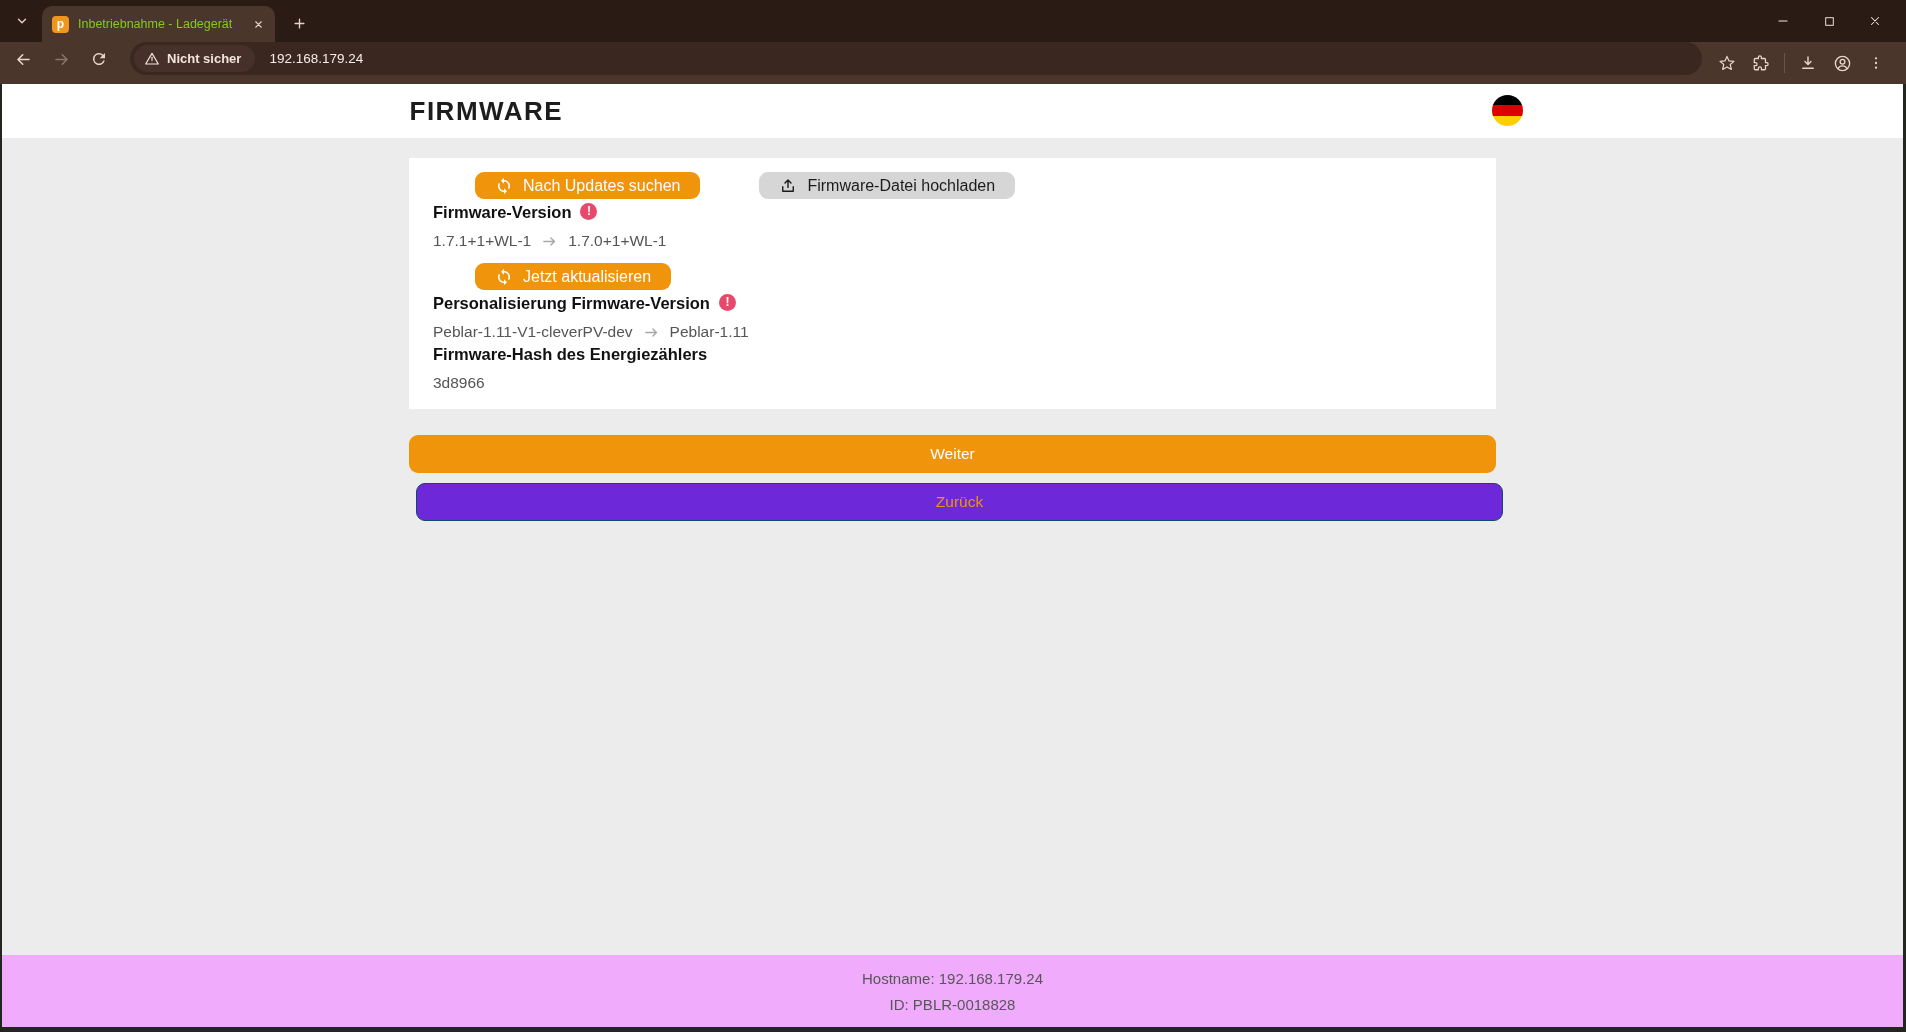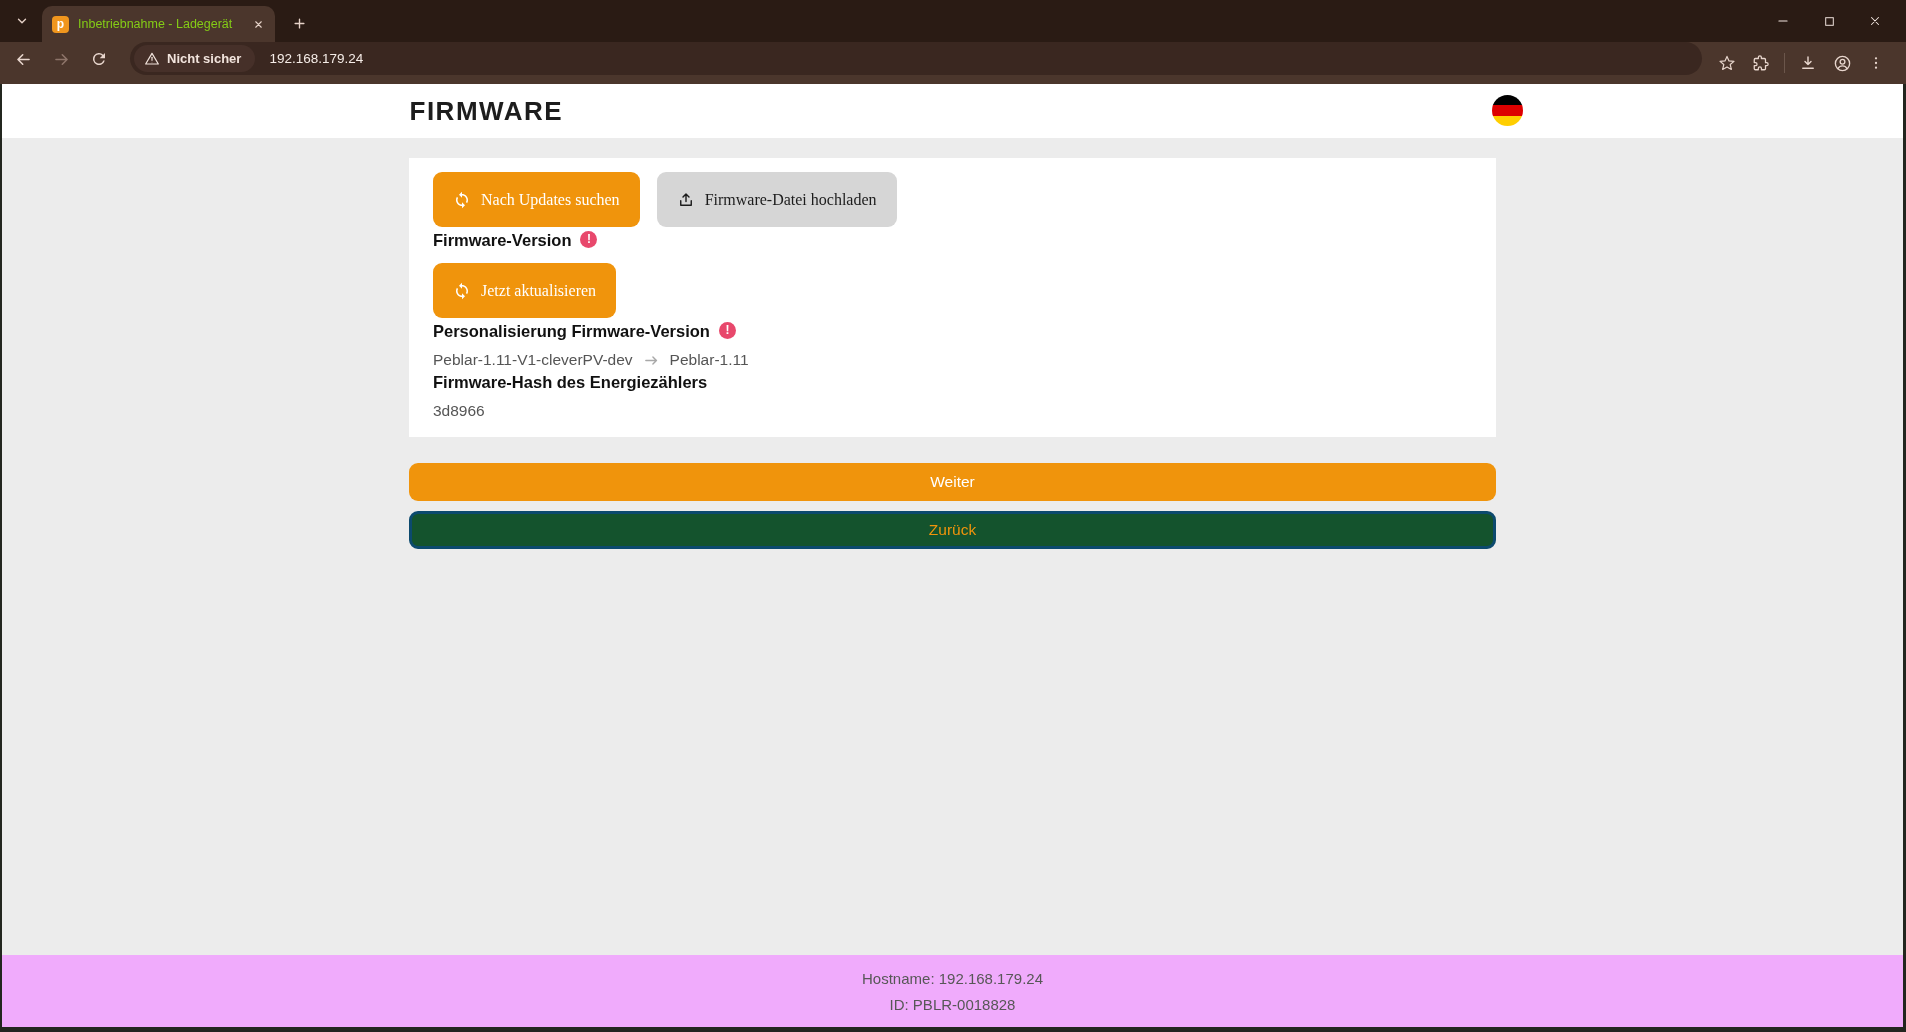--- a/index.html
+++ b/index.html
@@ -98,23 +98,24 @@
     position:absolute; right:0; top:11px; width:31px; height:31px; border-radius:50%;
     background:linear-gradient(180deg,#000 0 33.4%,#dd0000 33.4% 66.7%,#ffce00 66.7% 100%);
     cursor:pointer;
   }
 
   .content { width:1087px; margin:20px auto 0; }
   .card { background:#ffffff; padding:14px 24px 17px; }
 
   .btn-row { display:flex; gap:17px; }
   .btn {
-    height:55px; border:none; border-radius:9px; font-size:16px;
+    height:27px; border:none; border-radius:9px; font-size:16px;
     display:inline-flex; align-items:center; padding:0 20px; cursor:pointer;
-    font-family:Liberation Serif, serif;
+    font-family:Liberation Sans, sans-serif;
+    margin-left:42px;
   }
   .btn svg { margin-right:10px; }
   .btn-orange { background:#f0940c; color:#ffffff; }
   .btn-gray { background:#d6d6d6; color:#1c1c1c; }
 
   .section-label {
     margin-top:4px; font-size:16.5px; font-weight:bold; color:#111111;
     display:flex; align-items:flex-start;
   }
   .warn-badge {
@@ -129,21 +130,21 @@
   .version-row svg { color:#a8a8a8; }
   .update-btn-row { margin-top:13px; }
   .hash-value { margin-top:10px; font-size:15.5px; color:#555555; }
 
   .wide-btn {
     display:block; width:1087px; height:38px; margin-top:26px;
     border-radius:9px; font-size:15.5px; cursor:pointer; 
     font-family:"Liberation Sans", sans-serif;
   }
   .weiter { background:#f0940c; border:none; color:#ffffff; }
-  .zurueck { margin-top:10px; background:#14532d; border:3px solid #0c4a6e; color:#f0940c; }
+  .zurueck { margin-top:10px; background:#6d28d9; border:1px solid #0c4a6e; color:#f0940c;margin-left:7px; }
 
   .footer {
     position:absolute; left:0; right:0; bottom:0; height:72px;
     background:#f0abfc; text-align:center; padding-top:11px;
   }
   .footer div { font-size:15px; color:#575757; line-height:26px; }
 </style>
 </head>
 <body>
 
@@ -310,20 +311,29 @@
               </svg>
           </span>
           <span>Firmware-Datei hochladen</span>
         </button>
       </div>
 
       <div class="section-label">
         <span>Firmware-Version</span>
         <span class="warn-badge">!</span>
       </div>
+      <div class="version-row">
+        <span>1.7.1+1+WL-1</span>
+        <span>
+          <svg width="17" height="17" viewBox="0 0 24 24" fill="none" stroke="currentColor" stroke-width="2" stroke-linecap="round" stroke-linejoin="round">
+              <path d="M4 12h15M14 7l5 5-5 5"></path>
+            </svg>
+        </span>
+        <span>1.7.0+1+WL-1</span>
+      </div>
 
       <div class="update-btn-row">
         <button class="btn btn-orange">
           <span>
             <svg width="18" height="18" viewBox="0 0 24 24" fill="currentColor">
                 <path d="M12 4V1L8 5l4 4V6c3.31 0 6 2.69 6 6 0 1.01-.25 1.97-.7 2.8l1.46 1.46A7.93 7.93 0 0 0 20 12c0-4.42-3.58-8-8-8zm0 14c-3.31 0-6-2.69-6-6 0-1.01.25-1.97.7-2.8L5.24 7.74A7.93 7.93 0 0 0 4 12c0 4.42 3.58 8 8 8v3l4-4-4-4v3z"></path>
               </svg>
           </span>
           <span>Jetzt aktualisieren</span>
         </button>

